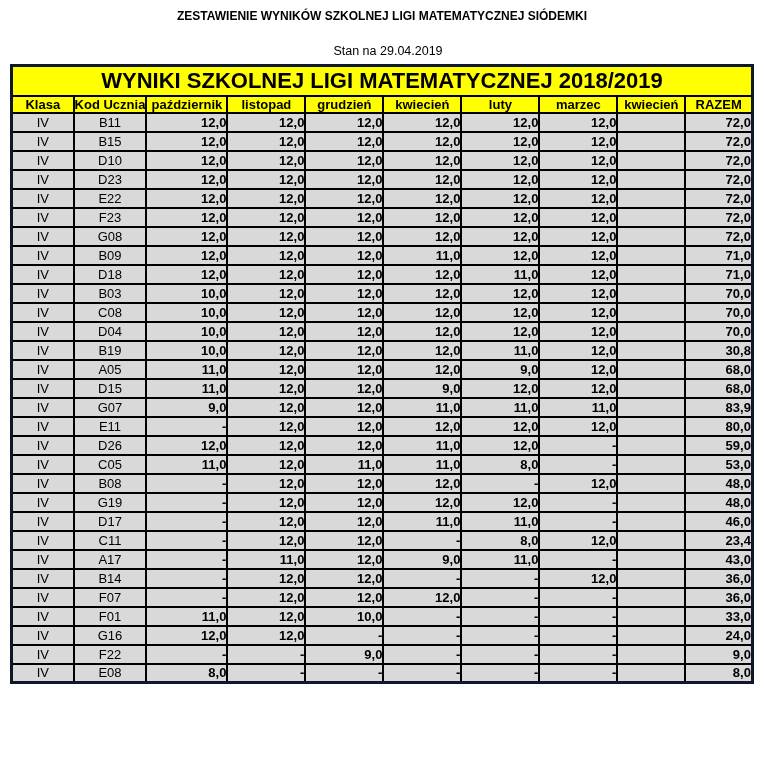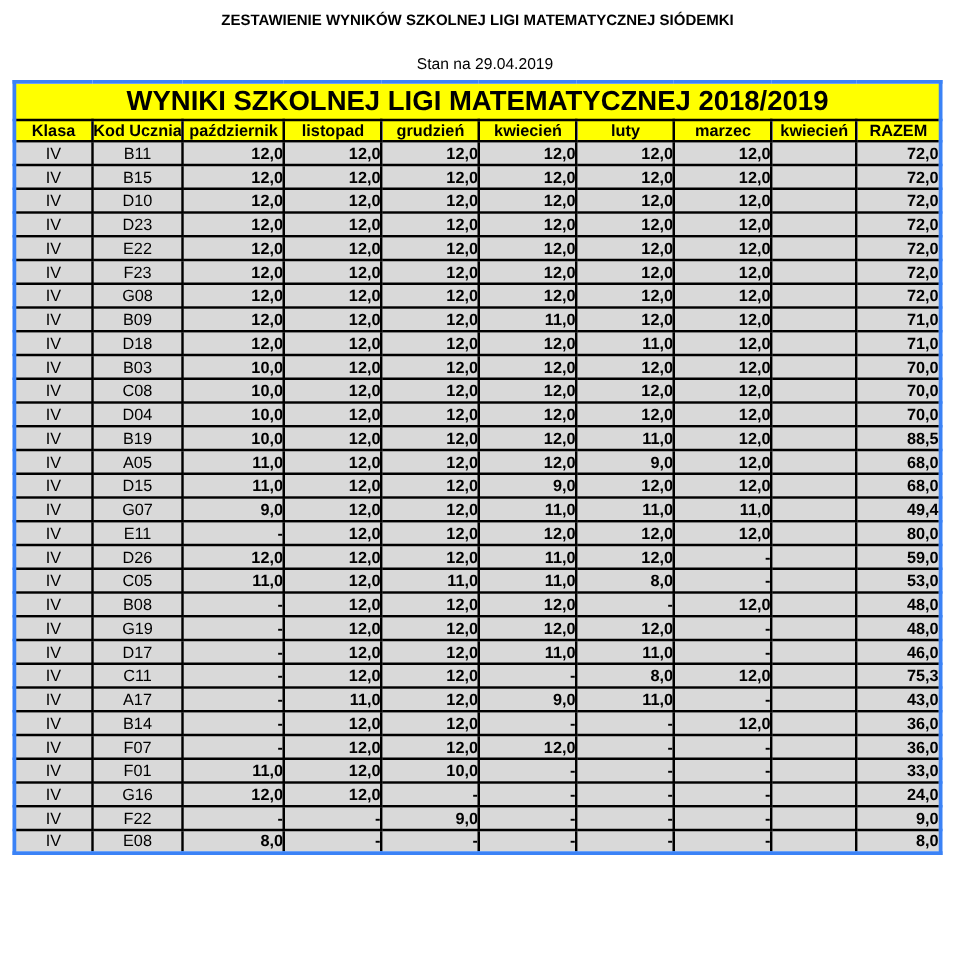--- a/index.html
+++ b/index.html
@@ -21,21 +21,21 @@
   .date-line {
     text-align: center;
     font-size: 12.5px;
     margin-top: 21px;
     padding-left: 12px;
   }
   table.results {
     border-collapse: collapse;
     table-layout: fixed;
     margin: 6px auto 0 auto;
-    border: 3px solid #3b82f6;
+    border: 3px solid #0f172a;
   }
   table.results th, table.results td {
     border: 2px solid #000;
     padding: 0;
     overflow: hidden;
     white-space: nowrap;
     vertical-align: middle;
   }
   .title-row td {
     background: #FFFF00;
@@ -245,21 +245,21 @@
       <tr>
         <td class="center">IV</td>
         <td class="center">B19</td>
         <td class="num">10,0</td>
         <td class="num">12,0</td>
         <td class="num">12,0</td>
         <td class="num">12,0</td>
         <td class="num">11,0</td>
         <td class="num">12,0</td>
         <td class="num"></td>
-        <td class="num">88,5</td>
+        <td class="num">30,8</td>
       </tr>
       <tr>
         <td class="center">IV</td>
         <td class="center">A05</td>
         <td class="num">11,0</td>
         <td class="num">12,0</td>
         <td class="num">12,0</td>
         <td class="num">12,0</td>
         <td class="num">9,0</td>
         <td class="num">12,0</td>
@@ -281,21 +281,21 @@
       <tr>
         <td class="center">IV</td>
         <td class="center">G07</td>
         <td class="num">9,0</td>
         <td class="num">12,0</td>
         <td class="num">12,0</td>
         <td class="num">11,0</td>
         <td class="num">11,0</td>
         <td class="num">11,0</td>
         <td class="num"></td>
-        <td class="num">49,4</td>
+        <td class="num">83,9</td>
       </tr>
       <tr>
         <td class="center">IV</td>
         <td class="center">E11</td>
         <td class="num">-</td>
         <td class="num">12,0</td>
         <td class="num">12,0</td>
         <td class="num">12,0</td>
         <td class="num">12,0</td>
         <td class="num">12,0</td>
@@ -365,21 +365,21 @@
       <tr>
         <td class="center">IV</td>
         <td class="center">C11</td>
         <td class="num">-</td>
         <td class="num">12,0</td>
         <td class="num">12,0</td>
         <td class="num">-</td>
         <td class="num">8,0</td>
         <td class="num">12,0</td>
         <td class="num"></td>
-        <td class="num">75,3</td>
+        <td class="num">23,4</td>
       </tr>
       <tr>
         <td class="center">IV</td>
         <td class="center">A17</td>
         <td class="num">-</td>
         <td class="num">11,0</td>
         <td class="num">12,0</td>
         <td class="num">9,0</td>
         <td class="num">11,0</td>
         <td class="num">-</td>

